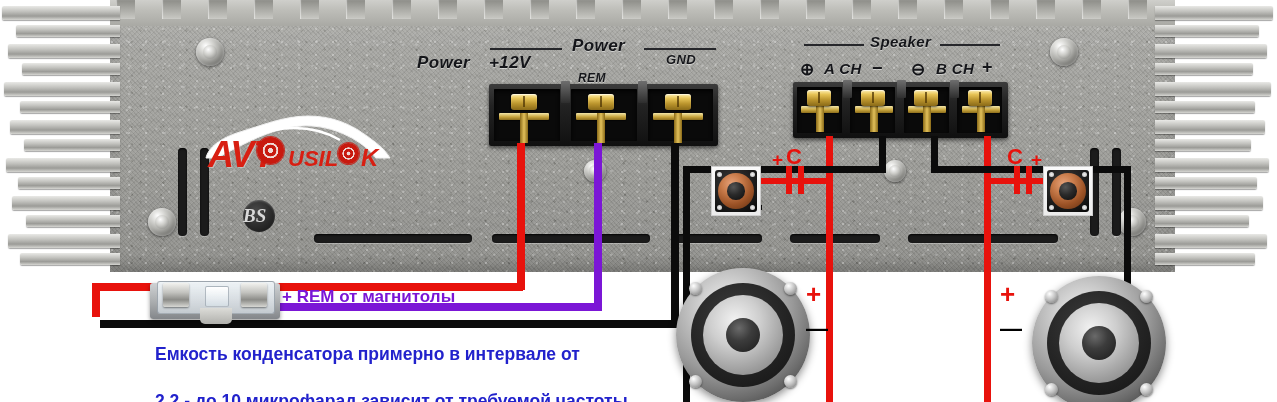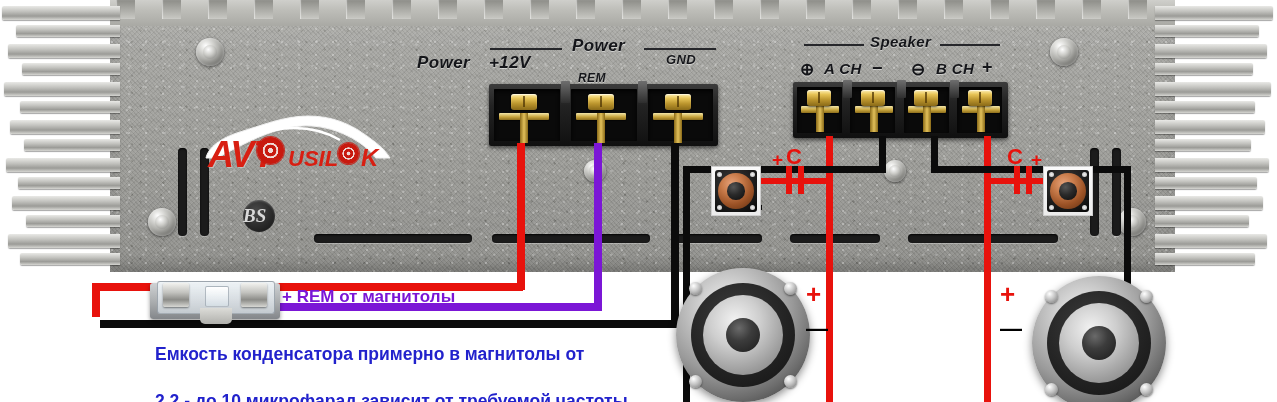--- a/index.html
+++ b/index.html
@@ -425,18 +425,18 @@
   <div class="fuse-base"></div>
   <div class="fuse-body"></div>
   <div class="fuse-cap" style="left:163px;"></div>
   <div class="fuse-cap" style="left:241px;"></div>
   <div class="fuse-glass"></div>
   <div class="fuse-tab"></div>
 
 
   <div class="anno anno-rem">+ REM от магнитолы</div>
   <div class="anno anno-cap">
-    <div>Емкость конденсатора примерно в магнитолы от</div>
+    <div>Емкость конденсатора примерно в интервале от</div>
     <div>2.2 - до 10 микрофарад зависит от требуемой частоты</div>
     
   </div>
 
 </div>
 
 </body></html>

